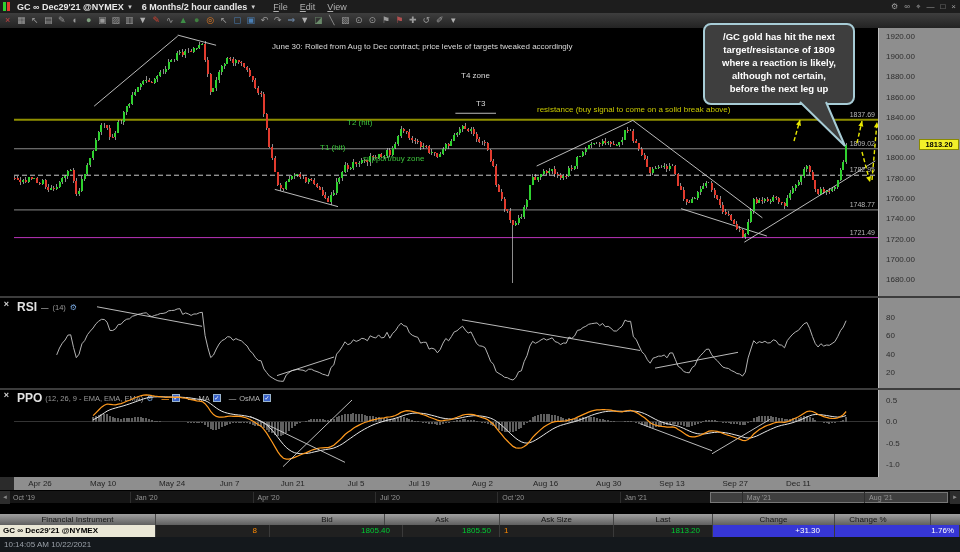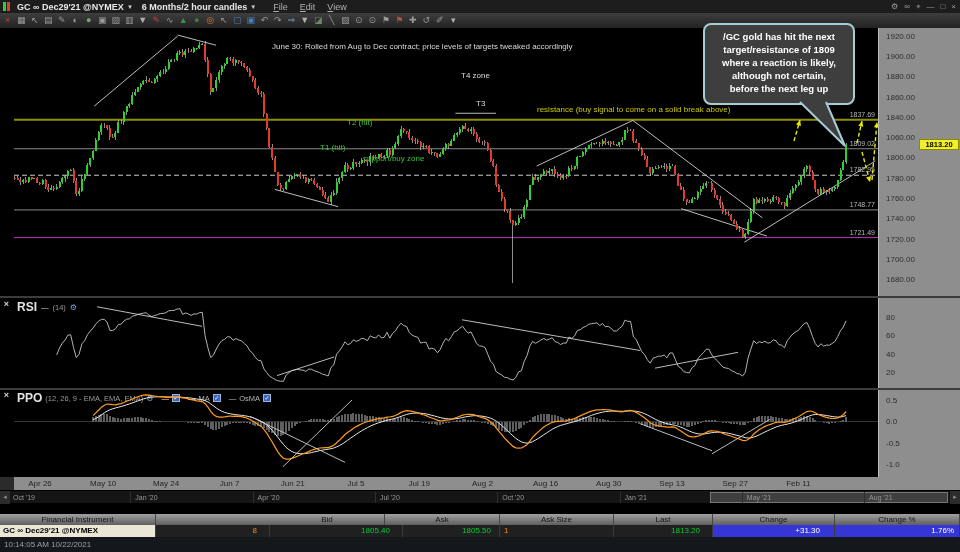--- a/index.html
+++ b/index.html
@@ -189,31 +189,31 @@
       <span class="lg-cb">✓</span>
       <span class="lg-sw" style="color: rgb(138, 138, 138);">—</span>
       <span class="lg-lab">OsMA</span>
       <span class="lg-cb">✓</span>
     </span>
 </div>
 
 <div id="date-axis" class="abs">
     <span class="dtick" style="left: 40px;">Apr 26</span>
     <span class="dtick" style="left: 103.2px;">May 10</span>
-    <span class="dtick" style="left: 166px;">May 24</span>
+    <span class="dtick" style="left: 172px;">May 24</span>
     <span class="dtick" style="left: 229.6px;">Jun 7</span>
     <span class="dtick" style="left: 292.8px;">Jun 21</span>
     <span class="dtick" style="left: 356px;">Jul 5</span>
     <span class="dtick" style="left: 419.2px;">Jul 19</span>
     <span class="dtick" style="left: 482.4px;">Aug 2</span>
     <span class="dtick" style="left: 545.6px;">Aug 16</span>
     <span class="dtick" style="left: 608.8px; text-align: center;">Aug 30</span>
     <span class="dtick" style="left: 672px;">Sep 13</span>
     <span class="dtick" style="left: 735.2px;">Sep 27</span>
-    <span class="dtick" style="left: 798.4px;">Feb 11</span>
+    <span class="dtick" style="left: 798.4px;">Dec 11</span>
   </div>
 <div id="axis-corner" class="abs"></div>
 
 <div id="timeline" class="abs">
   <div id="tl-thumb"></div>
   <span id="tl-left" class="tl-arrow">◄</span>
   <span id="tl-right" class="tl-arrow">►</span>
 <div class="tl-div" style="left: 8px;"></div>
     <span class="tl-label" style="left: 13px;">Oct '19</span>
     <div class="tl-div" style="left: 130.3px;"></div>
@@ -242,21 +242,21 @@
     </span>
 </div>
 <div id="quote-cols" class="abs">
     <div class="qhead" style="left: 0px; width: 156px;">Financial Instrument</div>
     <div class="qhead" style="left: 156px; width: 114px; margin-top: 39px;">Bid Size</div>
     <div class="qhead" style="left: 270px; width: 115px;">Bid</div>
     <div class="qhead" style="left: 385px; width: 115px;">Ask</div>
     <div class="qhead" style="left: 500px; width: 114px;">Ask Size</div>
     <div class="qhead" style="left: 614px; width: 99px;">Last</div>
     <div class="qhead" style="left: 713px; width: 122px;">Change</div>
-    <div class="qhead" style="left: 835px; width: 125px;">Change %</div>
+    <div class="qhead" style="left: 806px; width: 125px;">Change %</div>
   </div>
 <div id="quote-row" class="abs">
     <div class="qcell c-inst" style="left: 0px; width: 156px;">GC ∞ Dec29'21 @NYMEX</div>
     <div class="qcell c-orange" style="left: 156px; width: 114px;">8</div>
     <div class="qcell c-green" style="left: 288px; width: 115px; text-align: right;">1805.40</div>
     <div class="qcell c-green8" style="left: 385px; width: 115px;">1805.50</div>
     <div class="qcell c-orangeL" style="left: 500px; width: 114px;">1</div>
     <div class="qcell c-green" style="left: 614px; width: 99px;">1813.20</div>
     <div class="qcell c-blue" style="left: 713px; width: 122px;">+31.30</div>
     <div class="qcell c-blue2" style="left: 835px; width: 125px;">1.76%</div>

